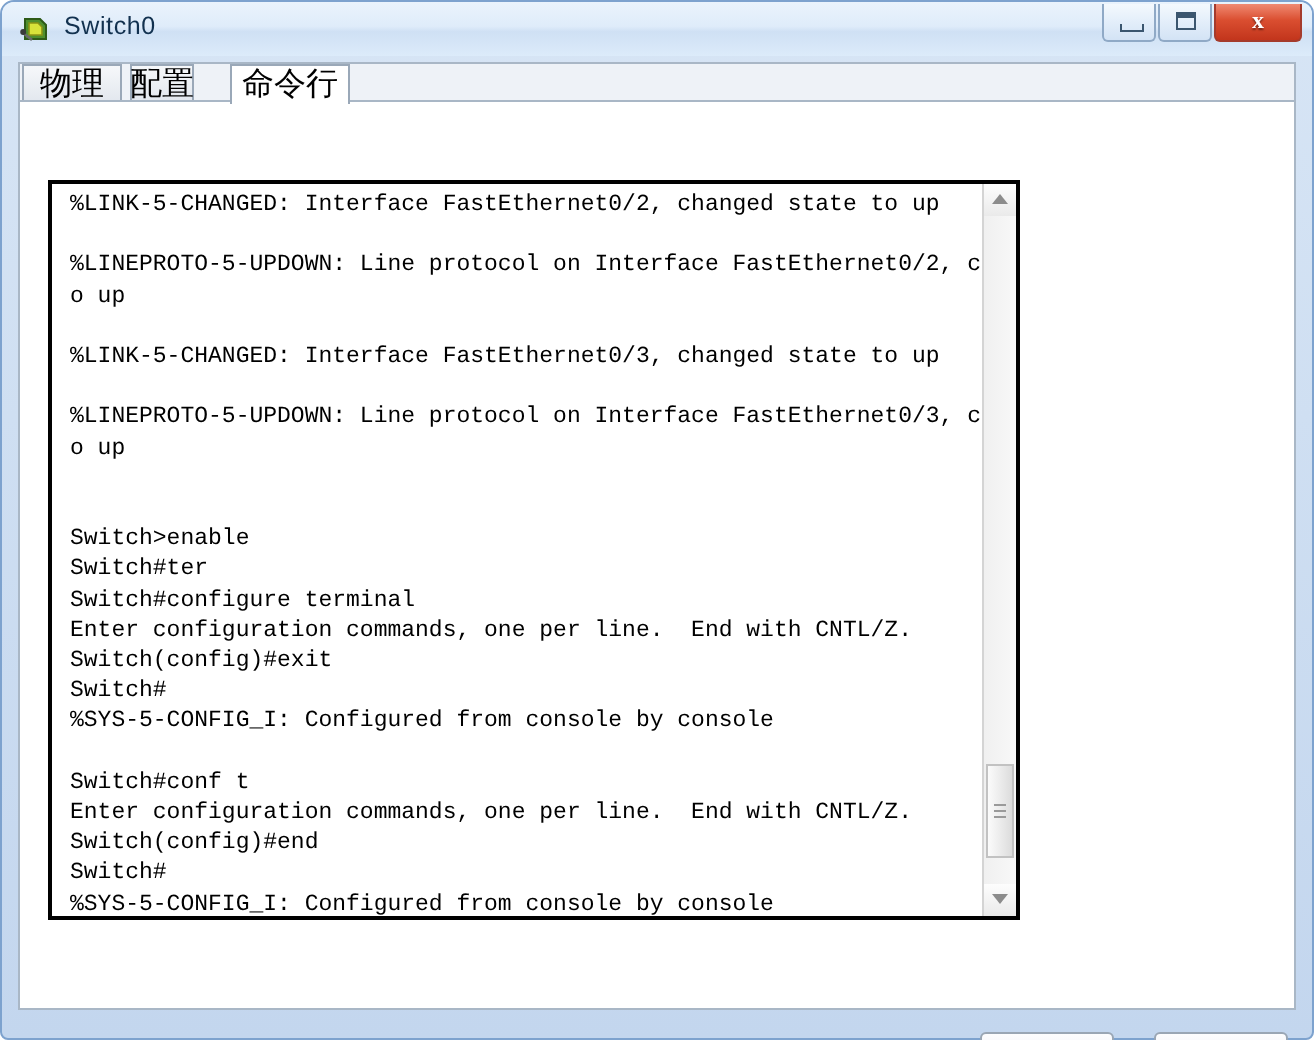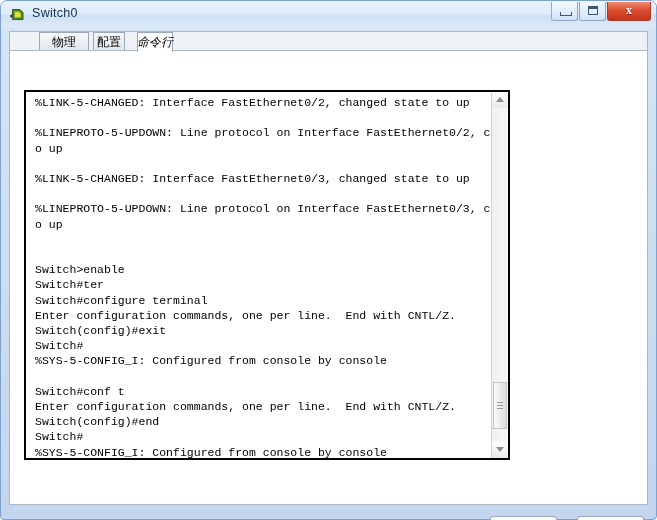--- a/index.html
+++ b/index.html
@@ -111,40 +111,39 @@
     box-sizing: border-box;
   }
   .tab {
     position: absolute;
     top: 1px;
     height: 19px;
     box-sizing: border-box;
     display: flex;
     align-items: center;
     justify-content: center;
-    font-size: 12px;
+    font-size: 16px;
     color: #000000;
     background: linear-gradient(to bottom, #f6f8fa 0%, #e2e7ee 100%);
     border: 1px solid #9aa8b8;
     border-bottom: none;
     cursor: default;
     white-space: nowrap;
-    margin-left: 28px;
   }
   .tab.active {
     background: #ffffff;
     border-color: #9aa8b8;
     height: 20px;
     top: 1px;
     z-index: 3;
     font-weight: normal;
   }
   .tab.t0 { left: 2px;  width: 50px; }
   .tab.t1 { left: 56px; width: 32px; }
-  .tab.t2 { left: 100px; width: 36px; font-style: italic; }
+  .tab.t2 { left: 106px; width: 60px; }
 
   
   .content {
     position: absolute;
     left: 8px; top: 49px;
     width: 639px; height: 455px;
     background: #ffffff;
     border: 1px solid #a9b7c6;
     box-sizing: border-box;
   }

